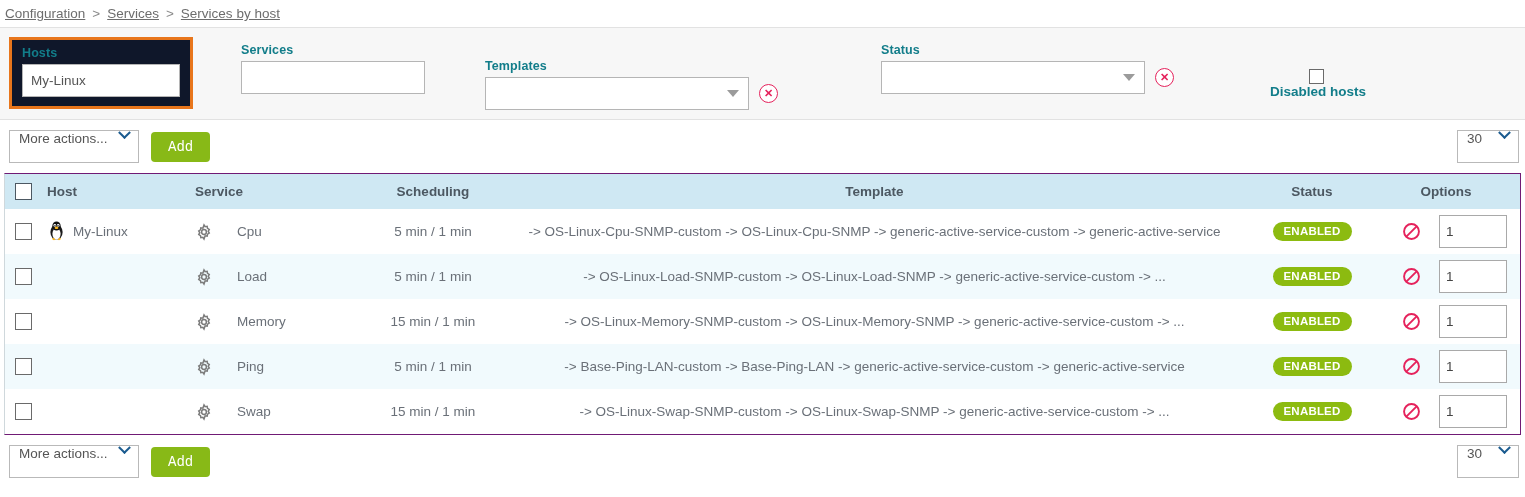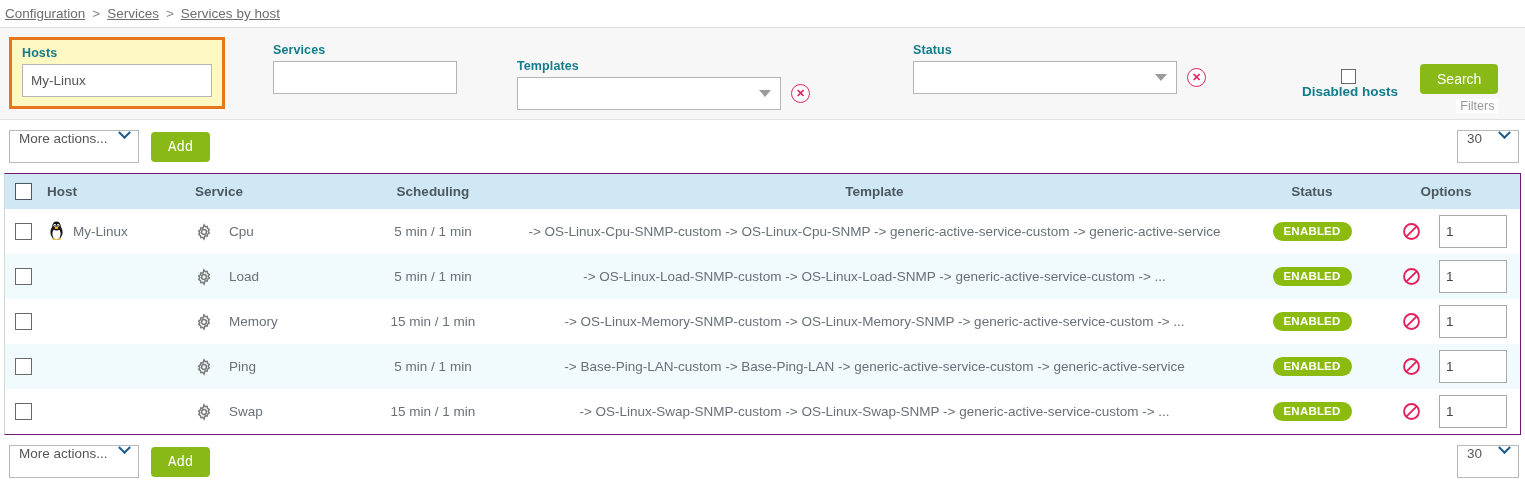--- a/index.html
+++ b/index.html
@@ -58,22 +58,22 @@
     font-size: 13.5px;
     color: #555;
     padding: 0 8px;
     outline: none;
   }
   
   .hosts-group {
     border: 3px solid #e8761c;
     padding: 6px 10px 9px 10px;
     margin-left: 9px;
-    width: 216px;
-    background: #fef9c3;
+    width: 184px;
+    background: #0f172a;
   }
   .hosts-group .finput { width: 100%; }
 
   .services-group { margin-left: 48px; padding-top: 6px; }
   .services-group .finput { width: 184px; }
 
   .templates-group { margin-left: 60px; padding-top: 6px; display: block; margin-top: 16px; }
   .status-group { margin-left: 103px; padding-top: 6px; display: block; }
 
   .select-wrap { display: flex; align-items: center; }
@@ -244,21 +244,21 @@
   .headcb {
     width: 17px; height: 17px;
     border: 1.5px solid #4c5862;
     background: #fff;
     display: inline-block;
     vertical-align: middle;
   }
   .host-cell { display: flex; align-items: center; }
   .host-name { margin-left: 7px; color: #6a7078; font-size: 13.5px; }
   .serv-cell { display: flex; align-items: center; }
-  .serv-name { margin-left: 16px; color: #6a7078; font-size: 13.5px; }
+  .serv-name { margin-left: 24px; color: #6a7078; font-size: 13.5px; }
 
   .badge {
     display: inline-block;
     background: #8cbb10;
     color: #fff;
     font-weight: bold;
     font-size: 11.5px;
     letter-spacing: .2px;
     border-radius: 11px;
     padding: 3px 11px 4px 11px;
@@ -324,24 +324,20 @@
         </div>
         <div class="clear-btn">✕</div>
       </div>
     </div>
 
     <div class="checkbox-group">
       <span class="cb"></span>
       <span class="cb-label">Disabled hosts</span>
     </div>
 
-    <div class="search-wrap">
-      <button class="btn-green">Search</button>
-      <span class="filters-label">Filters</span>
-    </div>
 
   </div>
 </div>
 
 <div class="toolbar">
   <div class="toolbar-left">
     <div class="sel">
       <span>More actions...</span>
       <span class="chev"></span>
     </div>

